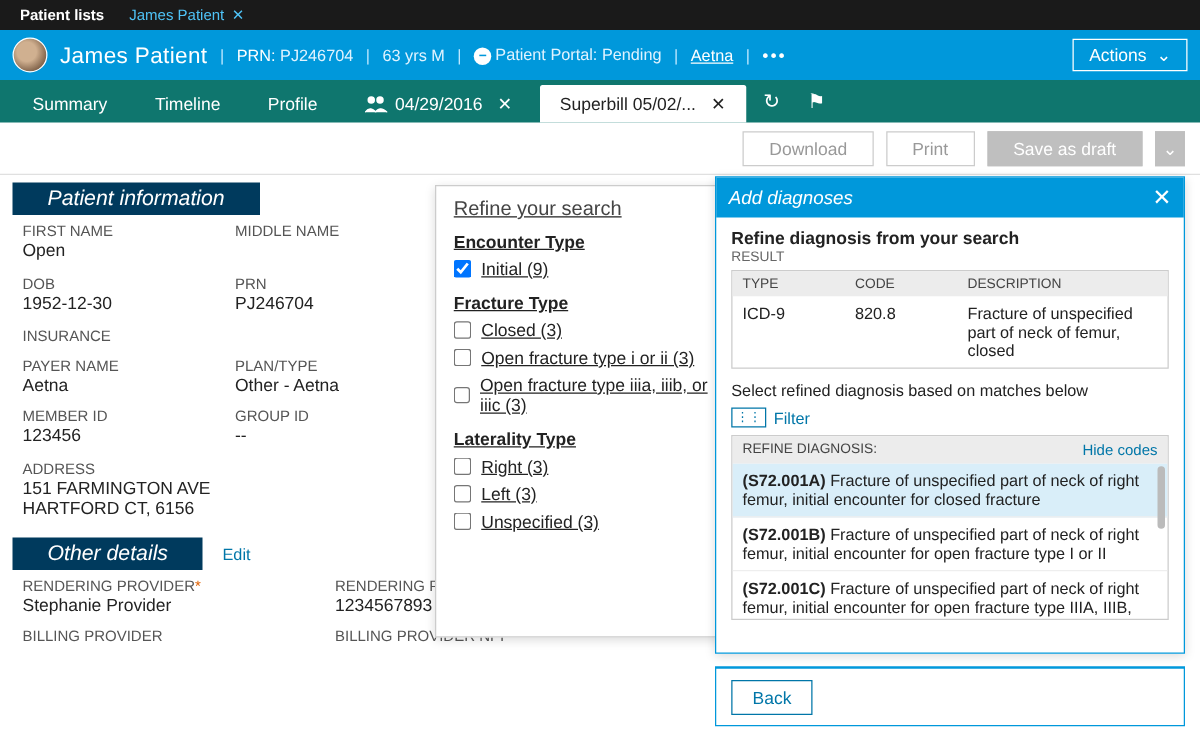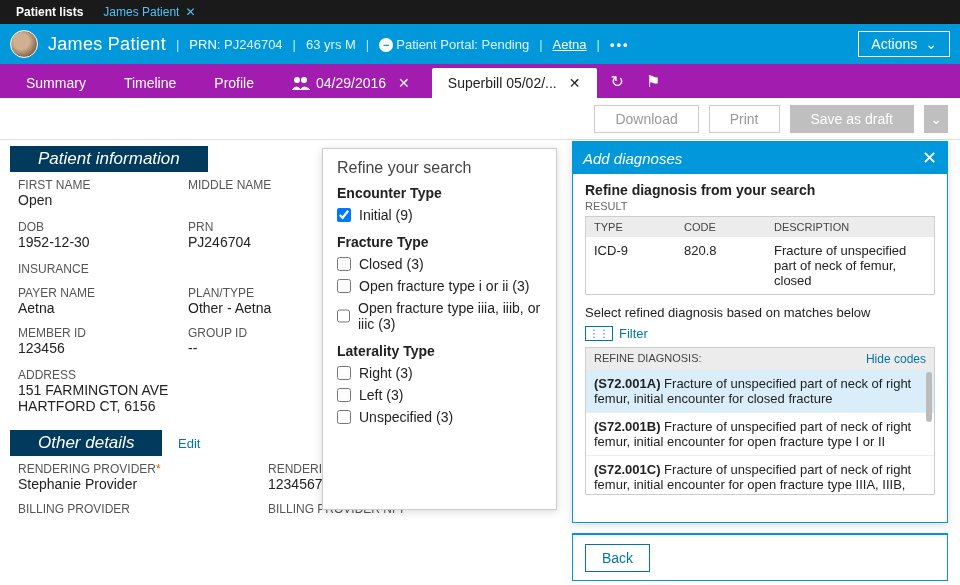--- a/index.html
+++ b/index.html
@@ -17,21 +17,21 @@
   .pname { font-size: 18px; font-weight: 400; letter-spacing: 0.3px; }
   .bsep { color: #bce7ff; }
   .banner .item { color: #e0f3ff; font-size: 13px; }
   .banner .strong { color: #fff; }
   .pill-icon { display:inline-block; width:14px; height:14px; border-radius:50%; background:#fff; color:#0098db; text-align:center; line-height:14px; font-weight:bold; font-size:11px; margin-right:3px; }
   .banner .link { text-decoration: underline; color: #fff; }
   .banner .dots { letter-spacing: 2px; font-weight: bold; cursor: pointer; }
   .actions-btn { margin-left: auto; border: 1px solid #fff; color: #fff; padding: 4px 12px; font-size: 14px; display: flex; align-items: center; gap: 8px; cursor: pointer; }
 
   
-  .tabs { background: #a21caf; height: 34px; display: flex; align-items: flex-end; padding: 0 10px; gap: 6px; }
+  .tabs { background: #0f766e; height: 34px; display: flex; align-items: flex-end; padding: 0 10px; gap: 6px; }
   .tabs .tab2 { color: #fff; padding: 7px 16px; font-size: 14px; cursor: pointer; border-radius: 2px 2px 0 0; }
   .tabs .tab2.enc { display:flex; align-items:center; gap:6px; }
   .tabs .tab2.active { background: #fff; color: #222; }
   .tabs .x2 { cursor: pointer; margin-left: 6px; }
   .tabs .iconbtn { color: #fff; padding: 7px 8px; cursor: pointer; font-size: 16px; }
 
   
   .actrow { height: 42px; border-bottom: 1px solid #e0e0e0; display:flex; align-items:center; justify-content:flex-end; padding: 0 12px; gap: 10px; }
   .btn { border: 1px solid #ccc; padding: 5px 20px; font-size: 14px; color: #999; cursor: pointer; background:#fff; }
   .btn.primary { background:#bfbfbf; color:#fff; border-color:#bfbfbf; }
@@ -42,21 +42,21 @@
   .section-hdr { background: #003a5d; color:#fff; font-size: 17px; font-style: italic; padding: 3px 28px; display:inline-block; margin: 6px 0 6px 10px; }
   .editlink { color:#0076a8; font-size:13px; margin-left: 12px; cursor:pointer; }
   .grid2 { display: grid; grid-template-columns: 150px 160px; gap: 4px 20px; padding: 0 18px 10px; }
   .grid3 { display: grid; grid-template-columns: 230px 160px; gap: 4px 20px; padding: 0 18px 10px; }
   .lbl { color: #555; font-size: 12px; text-transform: uppercase; }
   .val { color: #222; font-size: 14px; }
   .req { color:#e06000; }
 
   
   .panel { position: absolute; background:#fff; border: 1px solid #ccc; box-shadow: 0 2px 8px rgba(0,0,0,0.15); }
-  .refine-panel { top: 148px; left: 322px; width: 235px; height: 362px; padding: 10px 14px; }
+  .refine-panel { top: 148px; left: 348px; width: 235px; height: 362px; padding: 10px 14px; text-decoration: underline; }
   .refine-panel h3 { font-weight: 400; font-size: 16px; color:#444; margin-bottom:8px; }
   .refine-panel .grp { font-weight:600; font-size:14px; margin-top:8px; margin-bottom:3px; }
   .refine-panel label { display:flex; align-items:center; gap:8px; font-size:14px; padding: 3px 0; cursor:pointer; }
   .refine-panel input[type=checkbox] { width:14px; height:14px; }
 
   .diag-panel { top: 141px; left: 572px; width: 376px; height: 382px; border:1px solid #0098db; display:flex; flex-direction:column; }
   .diag-hdr { background:#0098db; color:#fff; padding: 5px 10px; display:flex; align-items:center; justify-content:space-between; font-style:italic; font-size:15px; }
   .diag-hdr .close { cursor:pointer; font-style:normal; font-size:18px; font-weight:300; }
   .diag-body { padding: 8px 12px; flex:1; overflow:hidden; }
   .diag-body h4 { font-size:14px; font-weight:600; margin-bottom:2px; }

